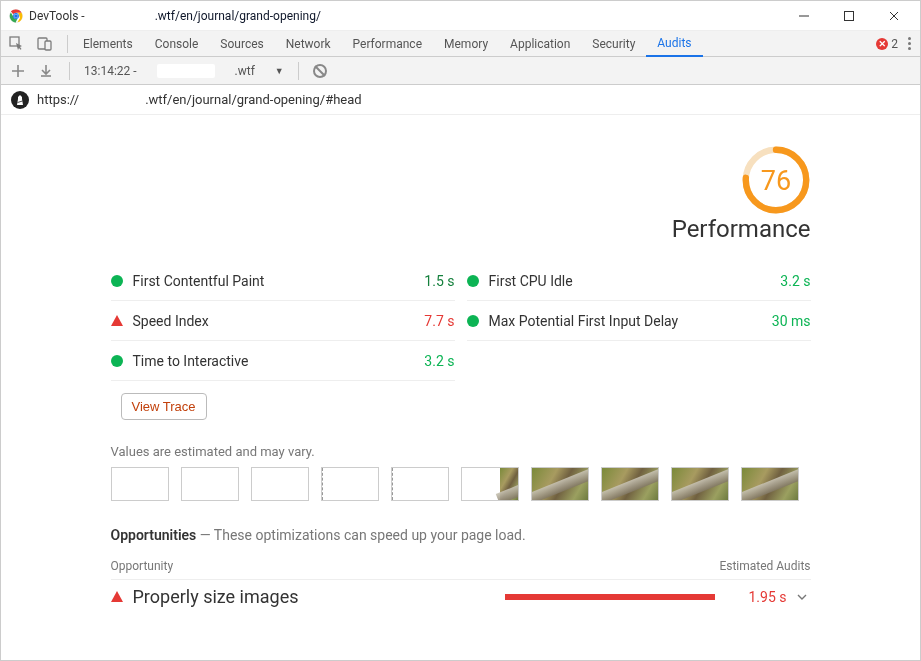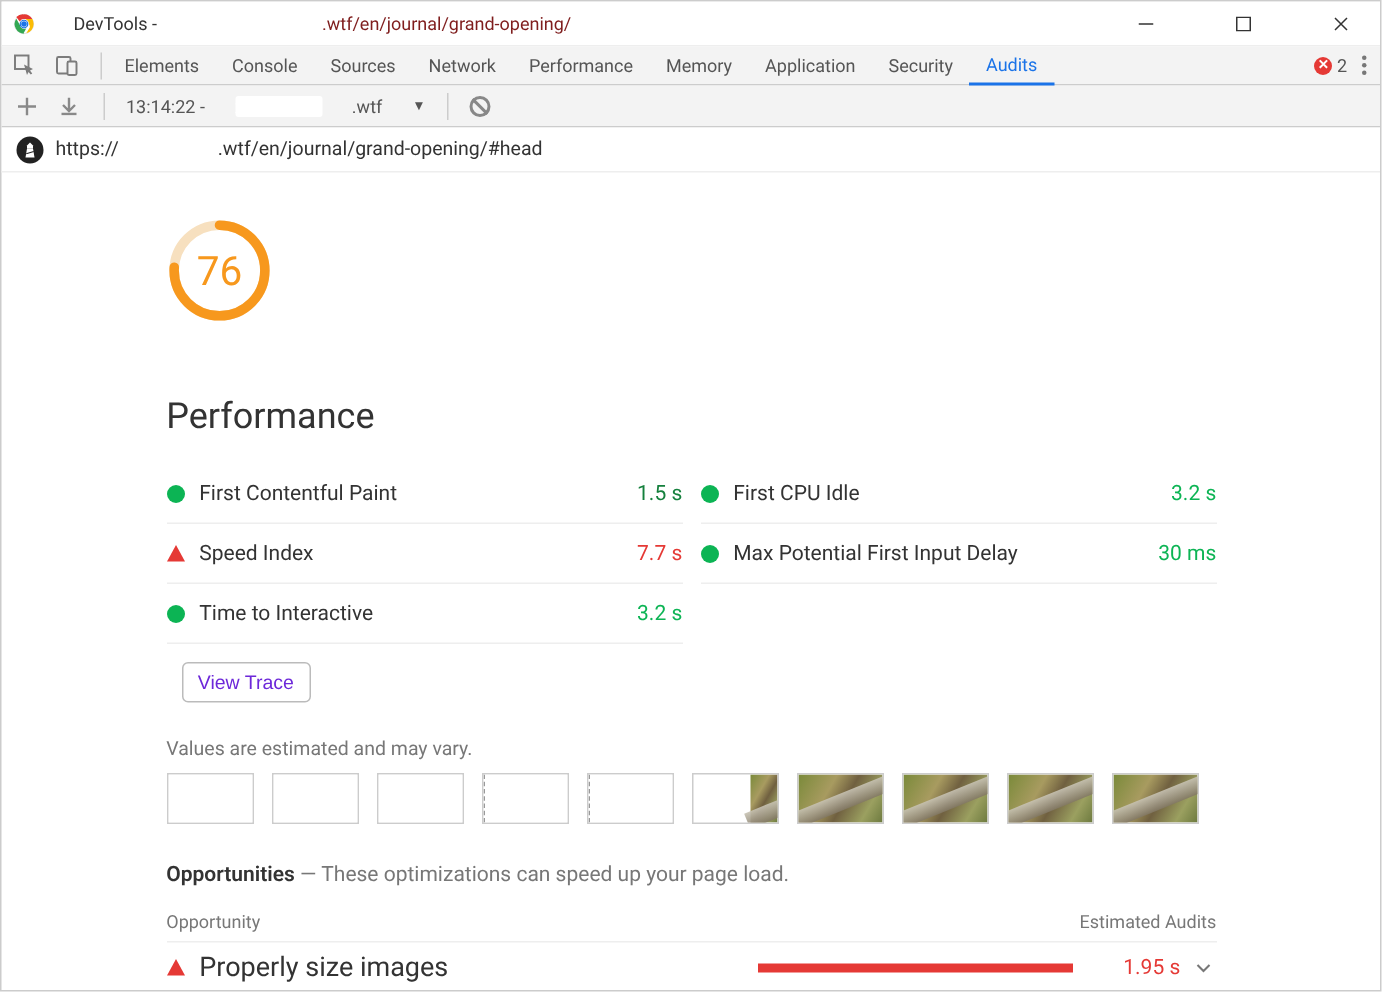--- a/index.html
+++ b/index.html
@@ -14,25 +14,24 @@
     border: 1px solid #ccc;
   }
   
   .titlebar {
     height: 30px;
     display: flex;
     align-items: center;
     padding: 0 4px 0 8px;
     background: #fff;
     border-bottom: 1px solid #eee;
-    gap: 20px;
   }
   .chrome-logo { width: 14px; height: 14px; margin-right: 6px; flex-shrink:0;}
   .titlebar-title { font-size: 12px; color: #333; flex-shrink:0;}
-  .titlebar-url { font-size: 12px; color: #7f1d1d; margin-left: 4px; }
+  .titlebar-url { font-size: 12px; color: #0f172a; margin-left: 4px; }
   .titlebar-spacer { flex: 1; }
   .win-btn { width: 45px; height: 30px; display:flex; align-items:center; justify-content:center; color:#333; }
   .win-btn svg { width:10px; height:10px; }
   
   .devtabs {
     height: 26px;
     display: flex;
     align-items: center;
     border-bottom: 1px solid #ccc;
     background: #f3f3f3;
@@ -73,21 +72,21 @@
     gap:8px;
     border-bottom:1px solid #eee;
     background:#fff;
   }
   .lh-icon { width:18px; height:18px; border-radius:50%; background:#222; display:flex; align-items:center; justify-content:center; color:#fff; font-size:10px; font-weight:bold;}
   .url-text { font-size:13px; color:#333; }
   
   .content-wrap { height: calc(661px - 30px - 26px - 28px - 30px); overflow-y:scroll; background:#fff;}
   .content { width: 700px; margin: 0 auto; padding: 20px 0 40px 0; position:relative;}
   
-  .gauge-wrap { display:flex; flex-direction:column; align-items:flex-start; margin-top:10px; margin-bottom: 18px; gap: 48px;}
+  .gauge-wrap { display:flex; flex-direction:column; align-items:flex-end; margin-top:10px; margin-bottom: 18px;}
   .gauge { width:70px; height:70px; }
   .gauge-num { font-size:26px; fill:#f7981d; font-weight:400;}
   .sect-title { font-size:24px; color:#333; text-align:center; font-weight:400;}
   
   .metrics-hdr { display:flex; align-items:center; margin-top:25px; margin-bottom:6px;}
   .metrics-hdr h3 { font-size:14px; color:#333; font-weight:600;}
   .view-toggle { margin-left:auto; display:flex; background:#e6e6e6; border-radius:18px; overflow:hidden;}
   .vt-btn { width:36px; height:24px; display:flex; align-items:center; justify-content:center;}
   .vt-btn.active { background:#1a73e8; color:#fff; border-radius:18px;}
   .vt-btn svg rect{ fill: currentColor;}
@@ -100,21 +99,21 @@
   .mr-icon.dot { border-radius:50%; background:#0cb454;}
   .mr-icon.sq { background:#f7981d; border-radius:1px;}
   .mr-icon.tri { width:0; height:0; border-left:6px solid transparent; border-right:6px solid transparent; border-bottom:11px solid #e53935;}
   .mr-label { font-size:14px; color:#333; }
   .mr-val { margin-left:auto; font-size:14px;}
   .val-green{color:#0cb454;}
   .val-orange{color:#15803d;}
   .val-red{color:#e53935;}
   
   .view-trace-row{ padding:12px 0 10px 10px;}
-  .viewtrace-btn { border:1px solid #bbb; border-radius:4px; background:#fff; color:#6d28d9; font-size:13px; padding:5px 10px; cursor:pointer;}
+  .viewtrace-btn { border:1px solid #bbb; border-radius:4px; background:#fff; color:#c2410c; font-size:13px; padding:5px 10px; cursor:pointer;}
   .est-note{ font-size:13px; color:#777; margin: 14px 0 8px 0;}
   
   .filmstrip { display:flex; gap:12px; margin-bottom: 26px;}
   .fs-frame { width:58px; height:34px; border:1px solid #ccc; background:#fff; overflow:hidden; position:relative;}
   .fs-frame .thumb { position:absolute; inset:0; }
   .thumb.partial-border { border-left:1px dashed #999; }
   .thumb-img {
     position:absolute; inset:0;
     background: linear-gradient(120deg, #7a8a3a 0%, #a89b60 35%, #706040 55%, #9ba060 80%, #6d7a3f 100%);
   }

